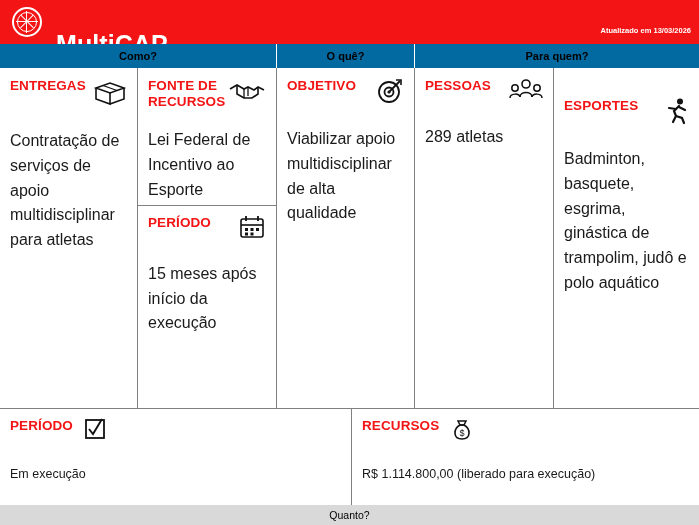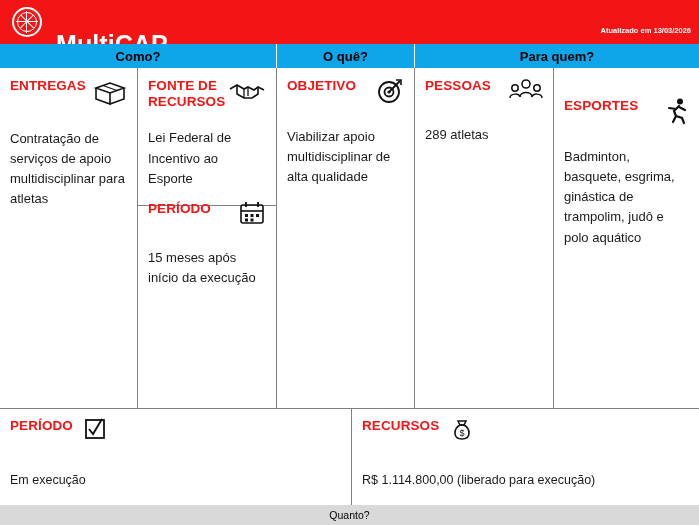--- a/index.html
+++ b/index.html
@@ -66,26 +66,26 @@
   }
 
   
   .band {
     position: absolute;
     left: 0; top: 44px;
     width: 699px; height: 24px;
     display: flex;
   }
   .band-cell {
-    background: #0ea5e9;
+    background: #0369a1;
     border-right: 1px solid #ffffff;
     display: flex;
     align-items: center;
     justify-content: center;
-    font-size: 13px;
+    font-size: 11px;
     font-weight: bold;
     color: #000000;
   }
   .band-cell:last-child { border-right: none; }
   .band-como   { width: 277px; }
   .band-oque   { width: 138px; }
   .band-quem   { width: 284px; }
 
   
   .grid {
@@ -118,21 +118,21 @@
   .cell-title h3 {
     color: #f31515;
     font-size: 13.5px;
     font-weight: bold;
     line-height: 1.2;
     letter-spacing: .1px;
   }
   .cell-icon { flex: none; margin-top: -1px; }
   .cell-body {
     margin-top: 18px;
-    font-size: 13px;
+    font-size: 16px;
     line-height: 1.55;
     color: #1a1a1a;
   }
   .divider {
     position: absolute;
     left: 0; right: 0;
     border-top: 1px solid #808080;
   }
 
   
@@ -140,21 +140,21 @@
     position: absolute;
     left: 0; top: 408px;
     width: 699px; height: 97px;
     display: flex;
     border-top: 1px solid #808080;
   }
   .bot-cell { position: relative; padding: 9px 10px 0 10px; }
   .bot-left { width: 352px; border-right: 1px solid #808080; }
   .bot-right { width: 347px; }
   .bot-body {
-    margin-top: 28px;
+    margin-top: 22px;
     font-size: 12.5px;
     color: #1a1a1a;
   }
 
   
   .footer {
     position: absolute;
     left: 0; top: 505px;
     width: 699px; height: 20px;
     background: #d9d9d9;

